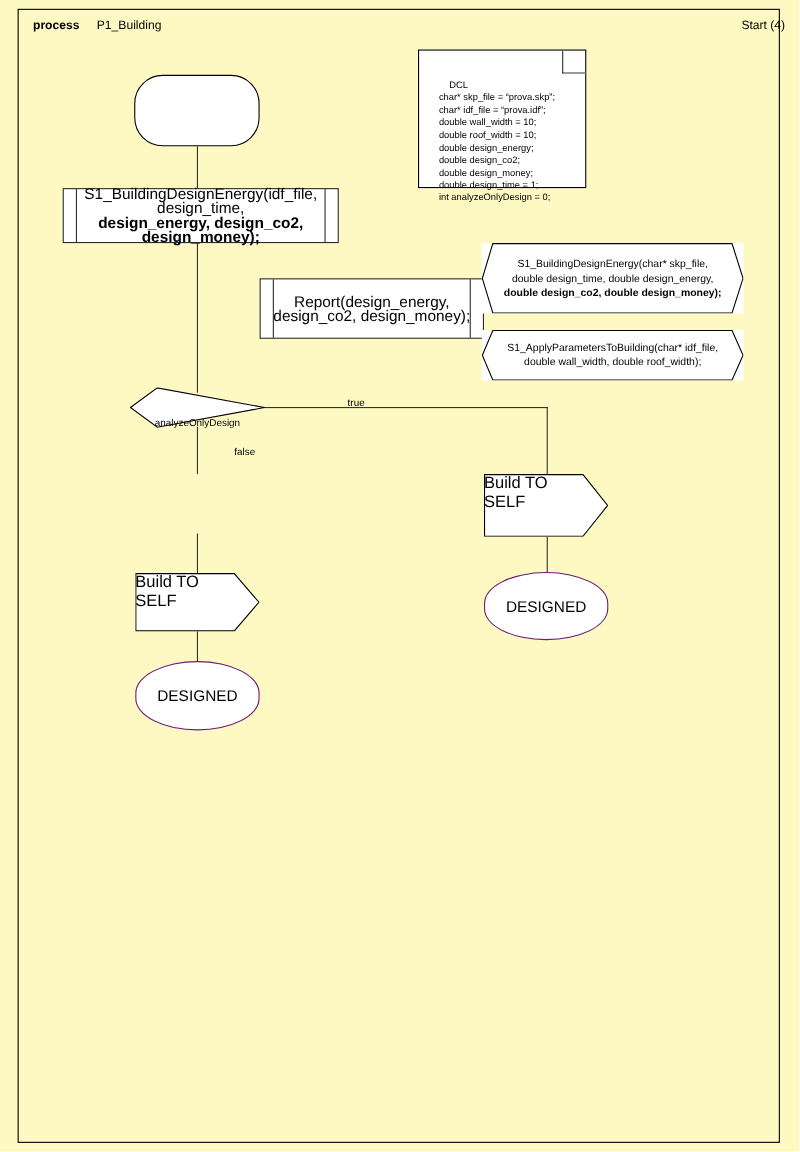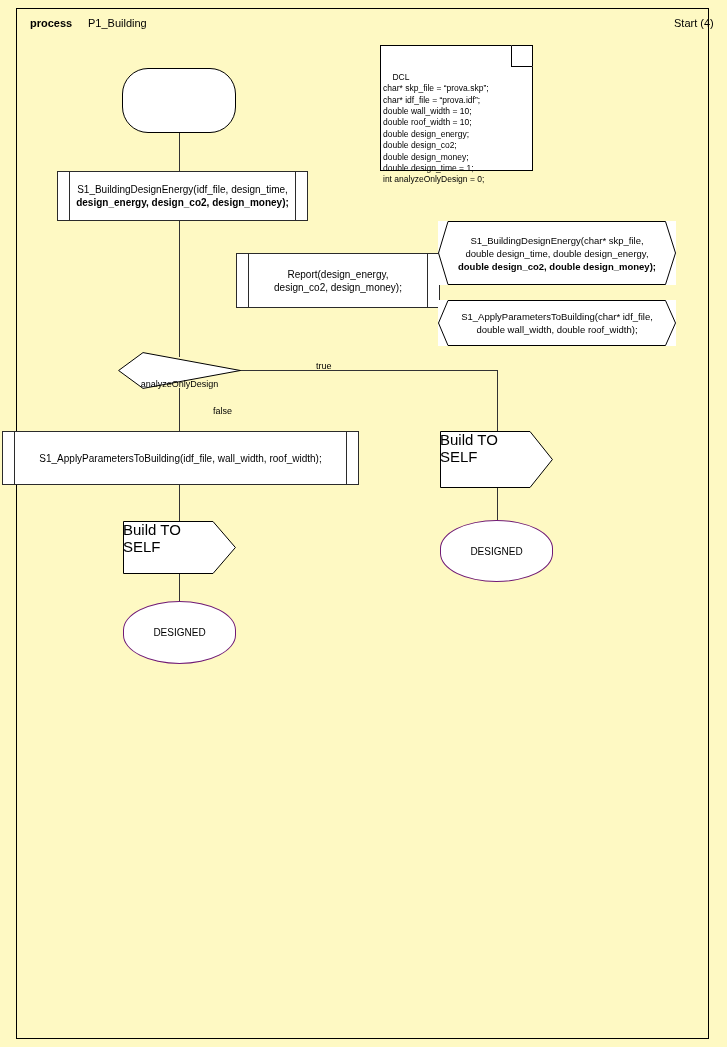--- a/index.html
+++ b/index.html
@@ -63,21 +63,21 @@
 
   
   .shp {
     position: absolute;
     box-sizing: border-box;
     background: #ffffff;
     display: flex;
     align-items: center;
     justify-content: center;
     text-align: center;
-    font-size: 10px;
+    font-size: 14px;
     line-height: 13px;
     color: #000;
   }
   .shp .txt { padding: 0 4px; }
 
   
   .terminator {
     border: 1px solid #701a75;
     border-radius: 50% / 46%;
   }
@@ -105,21 +105,21 @@
 
   
   .note {
     position: absolute;
     background: #ffffff;
     border: 1px solid #000;
     box-sizing: border-box;
     font-size: 8.5px;
     line-height: 11.4px;
     white-space: pre;
-    padding: 3px 4px 3px 2px;
+    padding: 3px 4px 3px 18px;
     color: #000;
   }
   .note .fold2 {
     position: absolute;
     right: -1px;
     top: -1px;
     width: 22px;
     height: 22px;
     background: #ffffff;
     border-bottom: 1px solid #000;
@@ -265,23 +265,20 @@
   <div class="decision" style="left:118px; top:352px; width:123px; height:37px;align-items:flex-end;">
     <svg viewBox="0 0 123 37" preserveAspectRatio="none">
       <path d="M 0.6,18.5 L 25,0.6 L 122.4,18.5 L 25,36.4 Z" fill="#ffffff" stroke="#000000" stroke-width="1"></path>
     </svg>
     <span class="txt">analyzeOnlyDesign</span>
   </div>
 
   <div class="edge-label" style="left:268px; top:361px;margin-left:48px;">true</div>
   <div class="edge-label" style="left:188px; top:406px;padding-left:25px;">false</div>
 
-  <div class="shp subroutine" style="left:2px; top:431px; width:357px; height:54px;">
-    <span class="txt">S1_ApplyParametersToBuilding(idf_file, wall_width, roof_width);</span>
-  </div>
 
   <div class="pent" style="left:123px; top:521px; width:113px; height:53px;">
     <svg viewBox="0 0 113 53" preserveAspectRatio="none">
       <path d="M 0.5,0.5 L 90,0.5 L 112.4,26.5 L 90,52.5 L 0.5,52.5 Z" fill="#ffffff" stroke="#000000" stroke-width="1"></path>
     </svg>
     <span class="txt">Build TO SELF</span>
   </div>
 
   <div class="shp terminator" style="left:123px; top:601px; width:113px; height:63px;">
     <span class="txt">DESIGNED</span>

